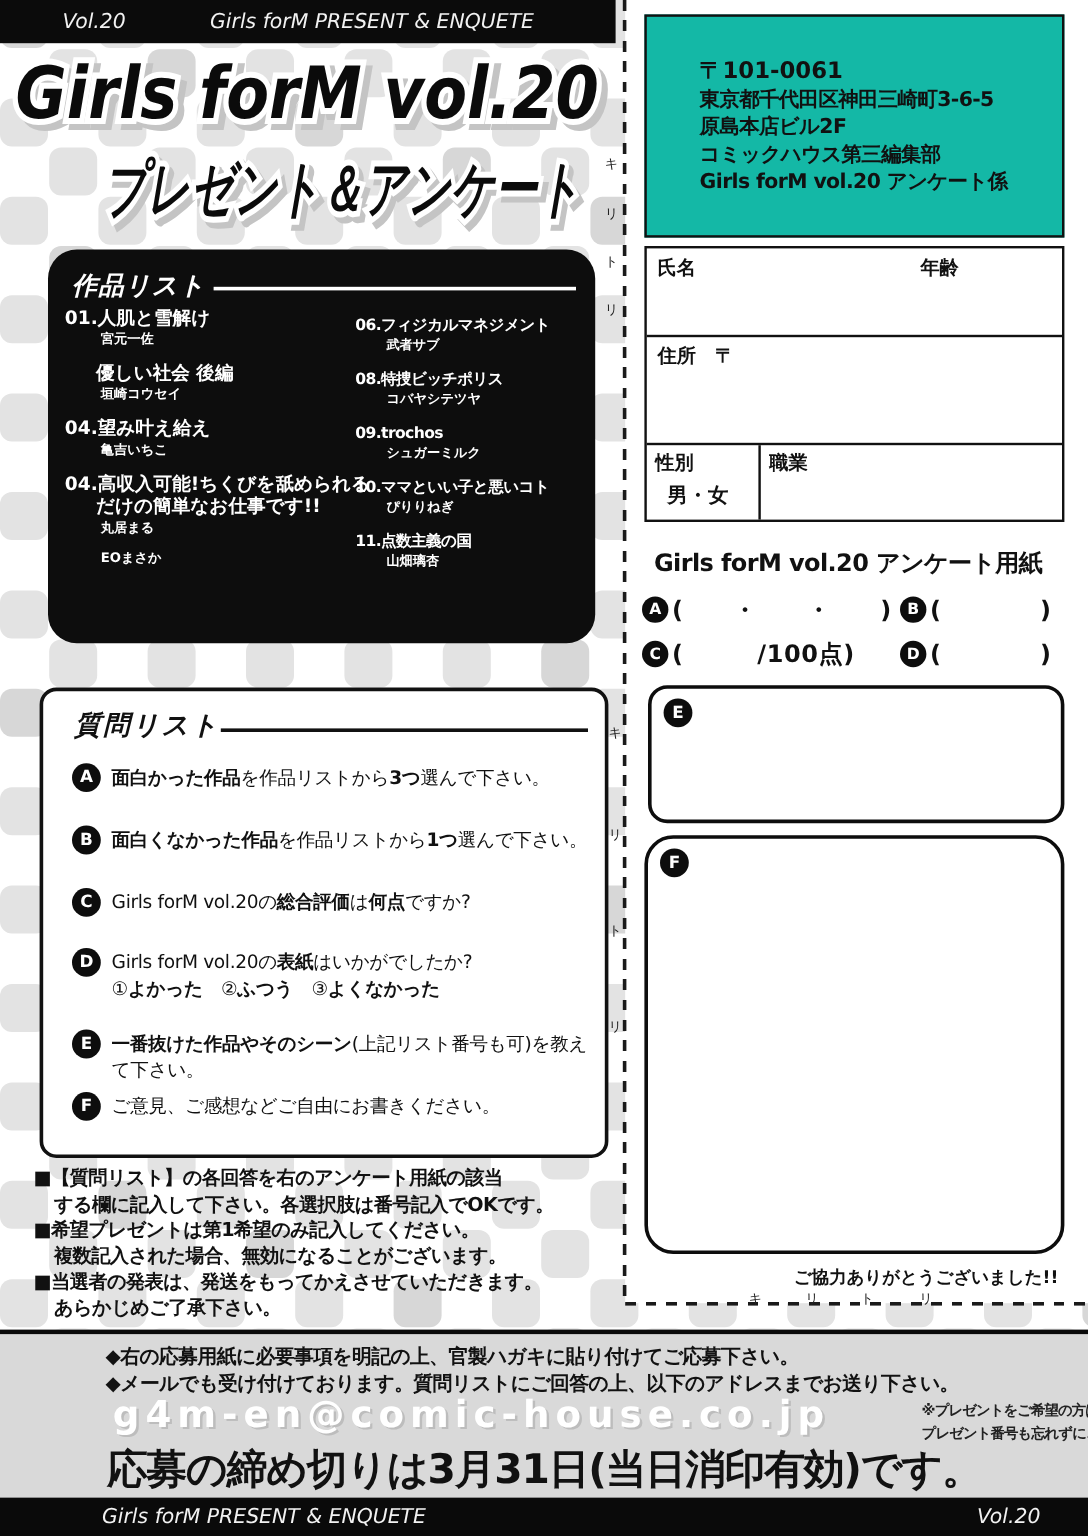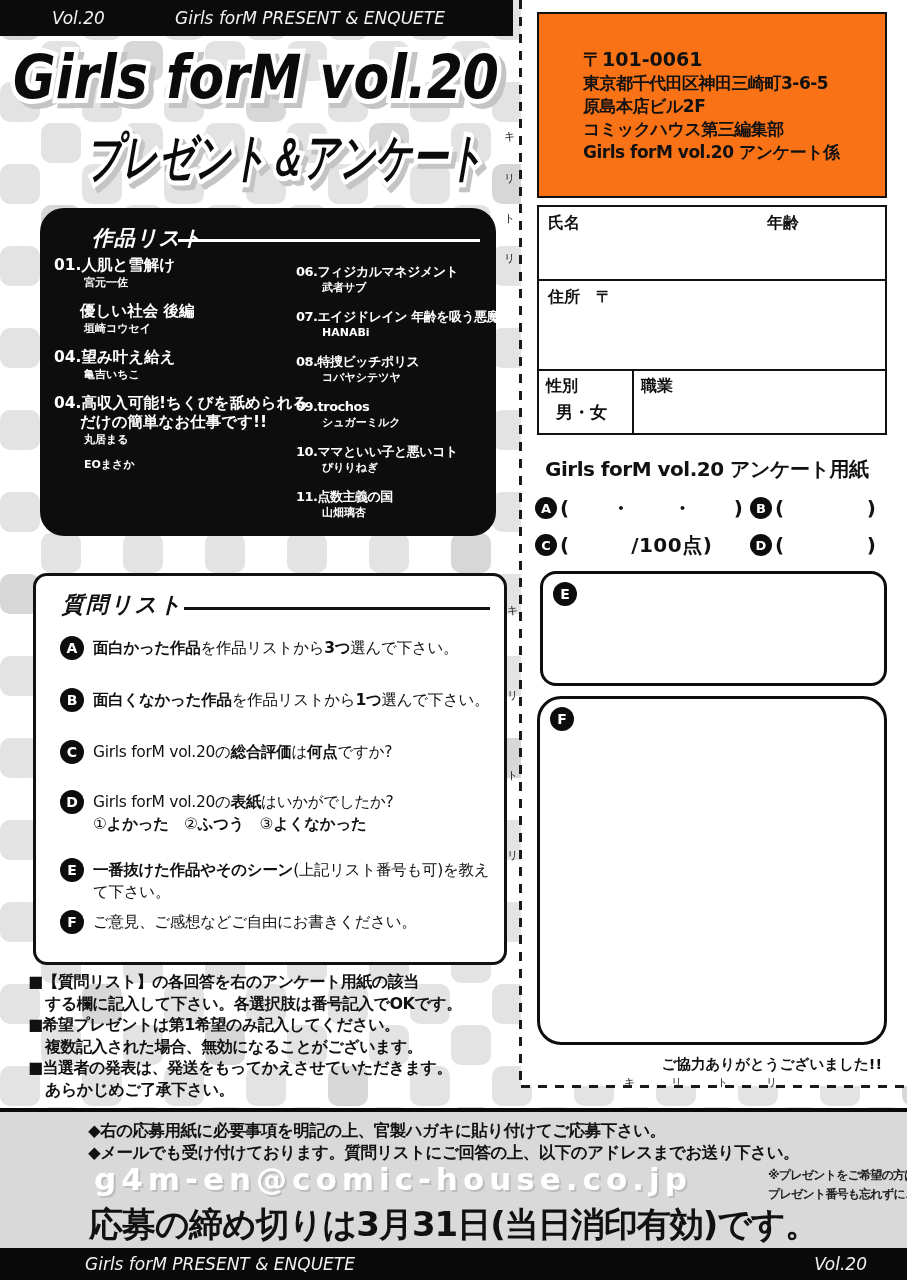--- a/index.html
+++ b/index.html
@@ -21,21 +21,21 @@
   .cutch{position:absolute;font-size:11px;color:#222;line-height:11px;}
 
   
   #topbar{position:absolute;left:0;top:0;width:513px;height:36px;background:#0b0b0b;color:#f2f2f2;font-style:italic;}
   #topbar .vol{position:absolute;left:52px;top:8px;font-size:17px;}
   #topbar .ttl{position:absolute;left:130px;top:8px;width:360px;text-align:center;font-size:17px;}
   #logo{position:absolute;left:2px;top:36px;}
 
   
   #works{position:absolute;left:40px;top:208px;width:456px;height:328px;background:#0d0d0d;border-radius:24px;color:#fff;}
-  #works .wl-title{position:absolute;left:20px;top:16px;font-size:21px;font-weight:bold;font-style:italic;letter-spacing:1px;margin-left:32px;}
+  #works .wl-title{position:absolute;left:20px;top:16px;font-size:21px;font-weight:bold;font-style:italic;letter-spacing:1px;}
   #works .wl-line{position:absolute;left:138px;top:31px;right:16px;height:3px;background:#fff;}
   #works-left{position:absolute;left:14px;top:48px;width:248px;}
   #works-right{position:absolute;left:256px;top:56px;width:200px;}
   .work-item{margin-bottom:13px;}
   #works-right .work-item{margin-bottom:15px;}
   .w-title{font-size:15.5px;font-weight:bold;line-height:19px;white-space:nowrap;}
   #works-right .w-title{font-size:13px;letter-spacing:-0.5px;line-height:16px;}
   .w-title2{font-size:15.5px;font-weight:bold;line-height:19px;padding-left:26px;white-space:nowrap;}
   .w-author{font-size:11px;font-weight:bold;padding-left:30px;margin-top:2px;line-height:12px;}
   #works-right .w-author{padding-left:26px;}
@@ -64,21 +64,21 @@
          text-shadow:2px 2px 0 #bdbdbd;}
   .pnote{position:absolute;left:768px;font-size:12px;font-weight:600;color:#222;letter-spacing:-0.8px;white-space:nowrap;}
   #deadline{position:absolute;left:0;top:90px;width:907px;text-align:center;font-size:34px;font-weight:900;letter-spacing:-1px;}
 
   
   #footer{position:absolute;left:0;top:1248px;width:907px;height:32px;background:#0a0a0a;color:#f2f2f2;font-style:italic;}
   #footer .fl{position:absolute;left:85px;top:6px;font-size:17px;}
   #footer .fr{position:absolute;right:40px;top:6px;font-size:17px;}
 
   
-  #addrbox{position:absolute;left:537px;top:12px;width:350px;height:186px;border:2.5px solid #111;background:#f97316;}
+  #addrbox{position:absolute;left:537px;top:12px;width:350px;height:186px;border:2.5px solid #111;background:#14b8a6;}
   #addrbox .inner{position:absolute;left:44px;top:32px;}
   .addr-big{font-size:19px;font-weight:bold;line-height:26px;}
   .addr-line{font-size:17px;font-weight:bold;line-height:23px;letter-spacing:-0.5px;}
 
   #formtable{position:absolute;left:537px;top:205px;width:350px;border:2.5px solid #111;background:#fff;}
   .frow{position:relative;border-bottom:2.5px solid #111;}
   .frow:last-child{border-bottom:none;}
   .flabel{font-size:16px;font-weight:bold;}
   #row-addr{height:90px;}  #row-name{height:74px;}  #row-meta{height:62px;display:flex;}
   #row-addr .flabel{position:absolute;left:9px;top:6px;}
@@ -483,24 +483,20 @@
         <div class="work-item">
           <div class="w-author">EOまさか</div>
         </div>
       </div>
     <div id="works-right">
         <div class="work-item">
           <div class="w-title">06.フィジカルマネジメント</div>
           <div class="w-author">武者サブ</div>
         </div>
         <div class="work-item">
-          <div class="w-title">07.エイジドレイン 年齢を吸う悪魔</div>
-          <div class="w-author">HANABi</div>
-        </div>
-        <div class="work-item">
           <div class="w-title">08.特捜ビッチポリス</div>
           <div class="w-author">コバヤシテツヤ</div>
         </div>
         <div class="work-item">
           <div class="w-title">09.trochos</div>
           <div class="w-author">シュガーミルク</div>
         </div>
         <div class="work-item">
           <div class="w-title">10.ママといい子と悪いコト</div>
           <div class="w-author">ぴりりねぎ</div>

